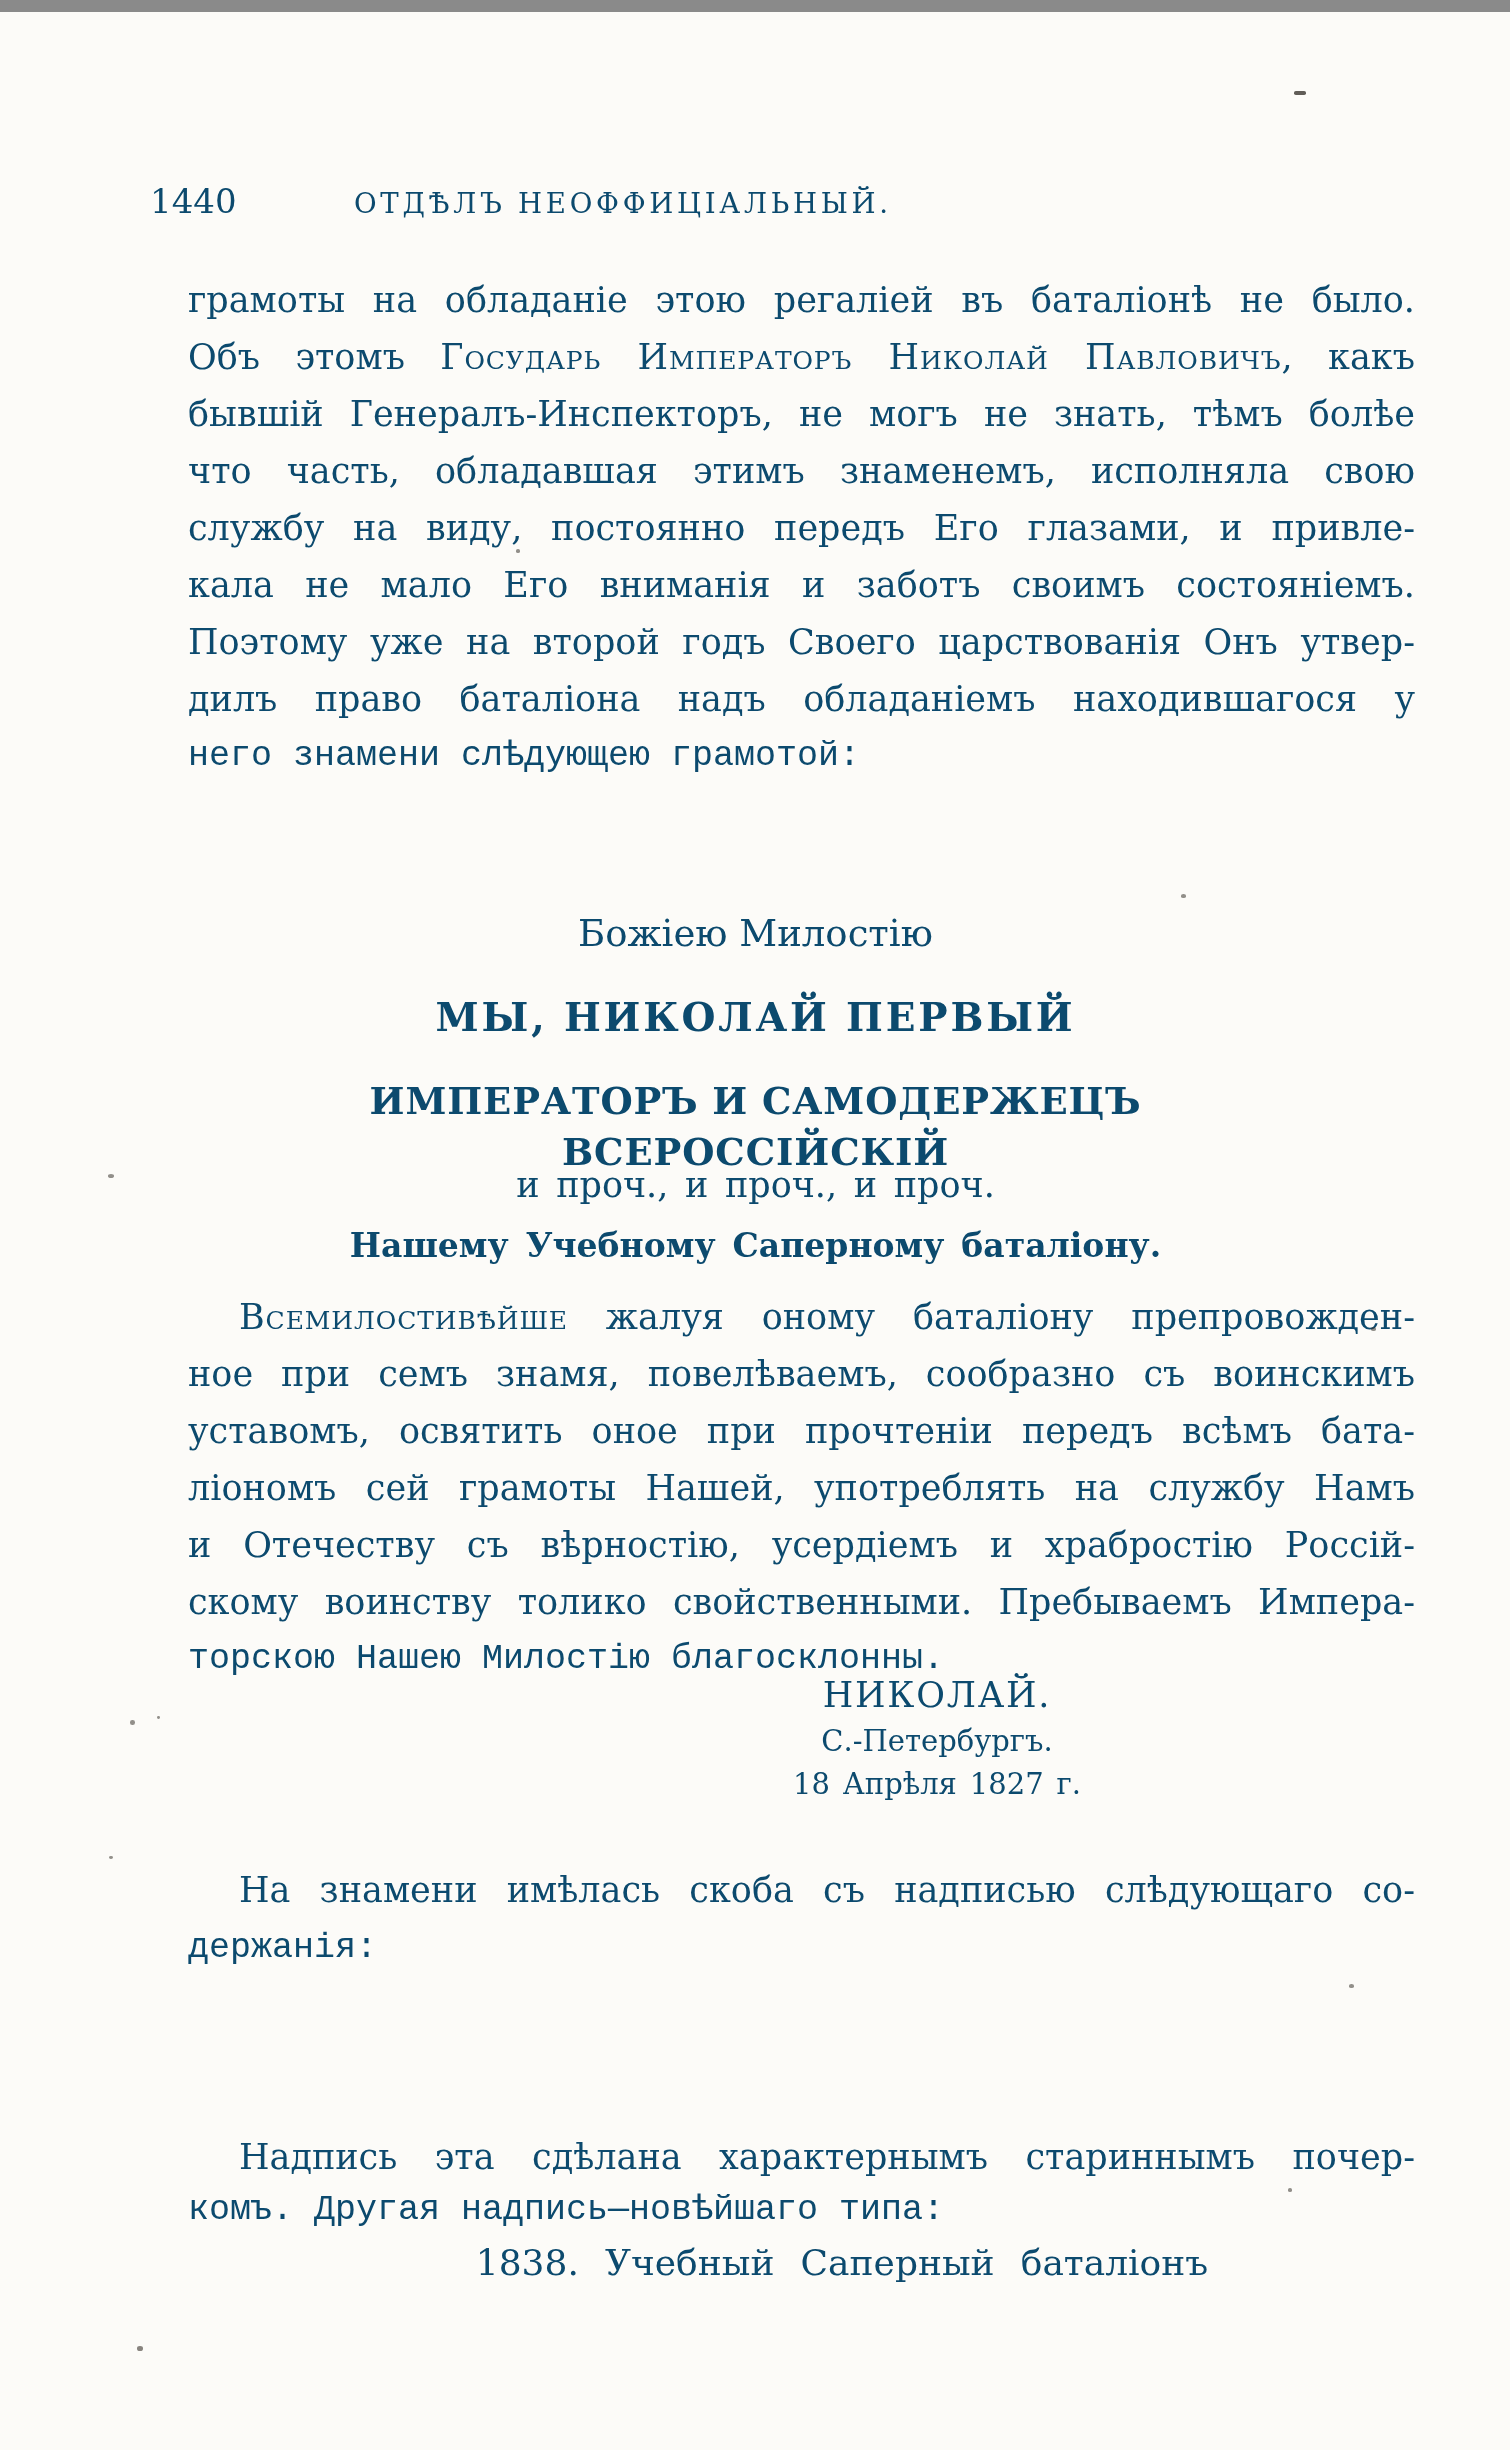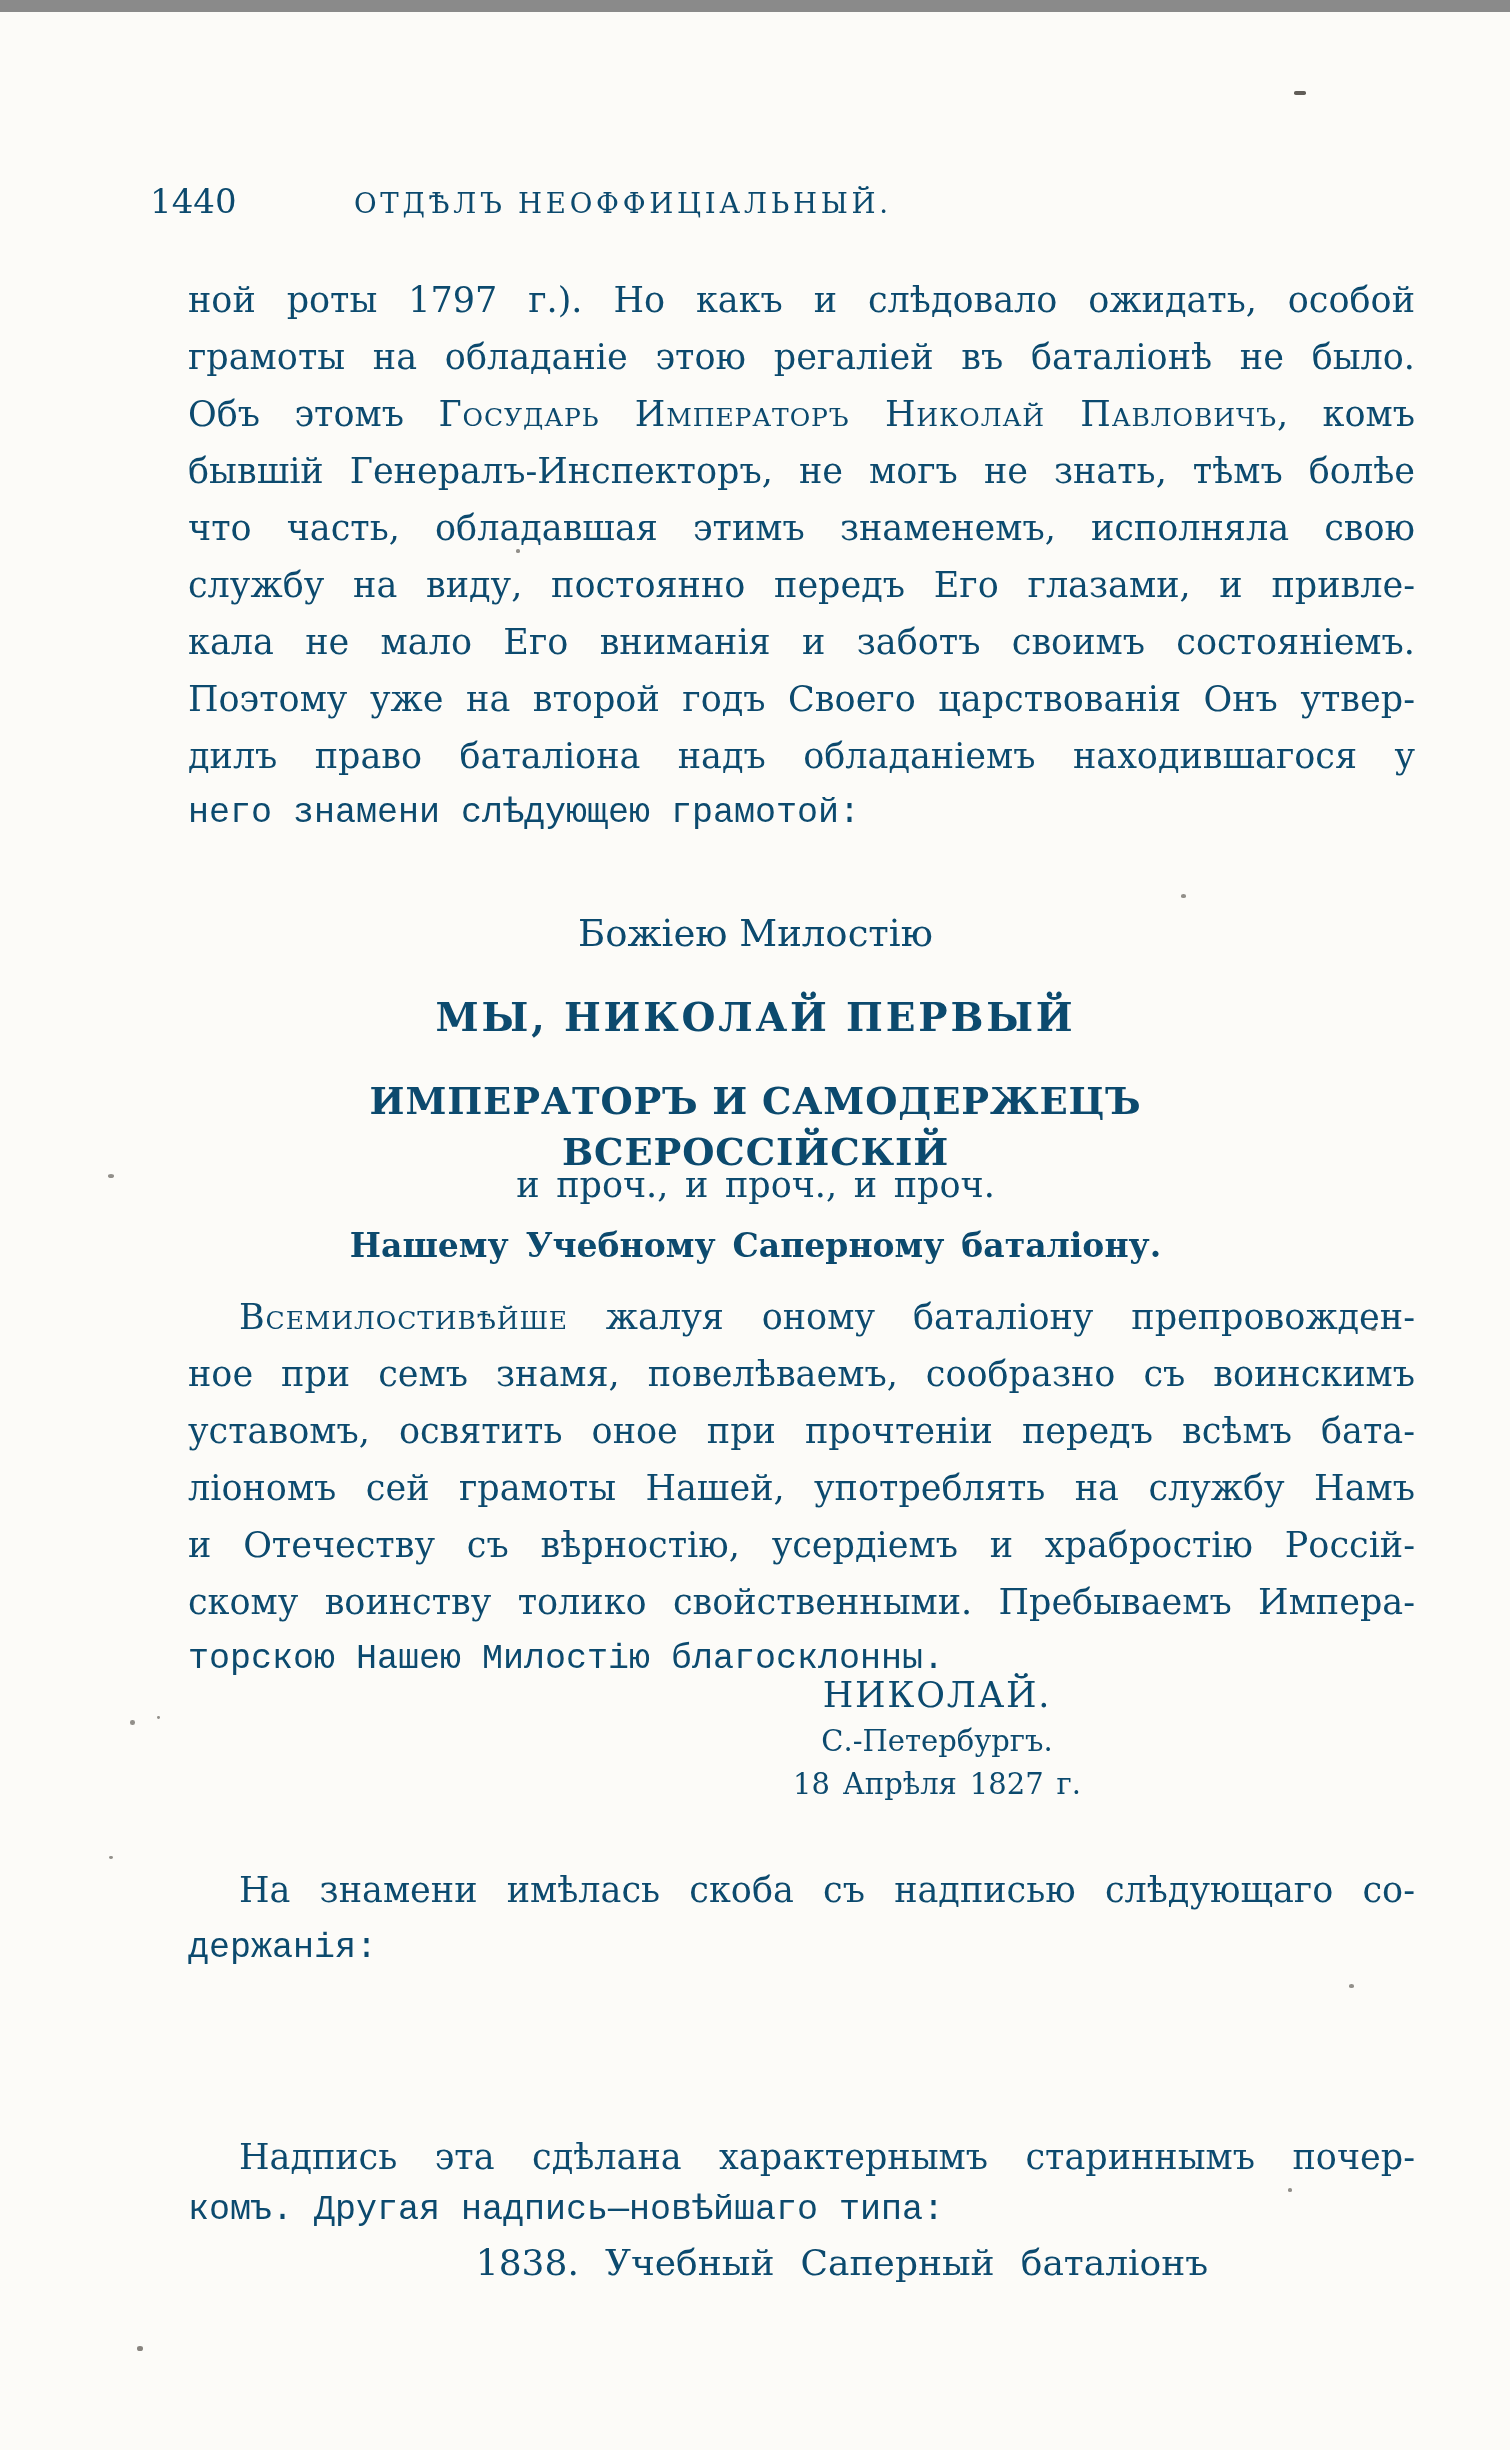--- a/index.html
+++ b/index.html
@@ -76,23 +76,22 @@
 </style>
 </head>
 <body>
 
 <div class="page">
 
   <div class="pagenum">1440</div>
   <div class="runhead">ОТДѢЛЪ НЕОФФИЦІАЛЬНЫЙ.</div>
 
   <div id="para1" class="para">
-      <div class="line"><span>ной роты 1797 г.). Но какъ и слѣдовало ожидать, особой</span></div>
       <div class="line"><span>грамоты на обладаніе этою регаліей въ баталіонѣ не было.</span></div>
-      <div class="line"><span>Объ этомъ </span><span class="sc">Государь Императоръ Николай Павловичъ</span><span>, комъ</span></div>
+      <div class="line"><span>Объ этомъ </span><span class="sc">Государь Императоръ Николай Павловичъ</span><span>, какъ</span></div>
       <div class="line"><span>бывшій Генералъ-Инспекторъ, не могъ не знать, тѣмъ болѣе</span></div>
       <div class="line"><span>что часть, обладавшая этимъ знаменемъ, исполняла свою</span></div>
       <div class="line"><span>службу на виду, постоянно передъ Его глазами, и привле-</span></div>
       <div class="line"><span>кала не мало Его вниманія и заботъ своимъ состояніемъ.</span></div>
       <div class="line"><span>Поэтому уже на второй годъ Своего царствованія Онъ утвер-</span></div>
       <div class="line"><span>дилъ право баталіона надъ обладаніемъ находившагося у</span></div>
       <div class="line lastline"><span>него знамени слѣдующею грамотой:</span></div>
     </div>
 
   <div class="ctr invocation">Божіею Милостію</div>

